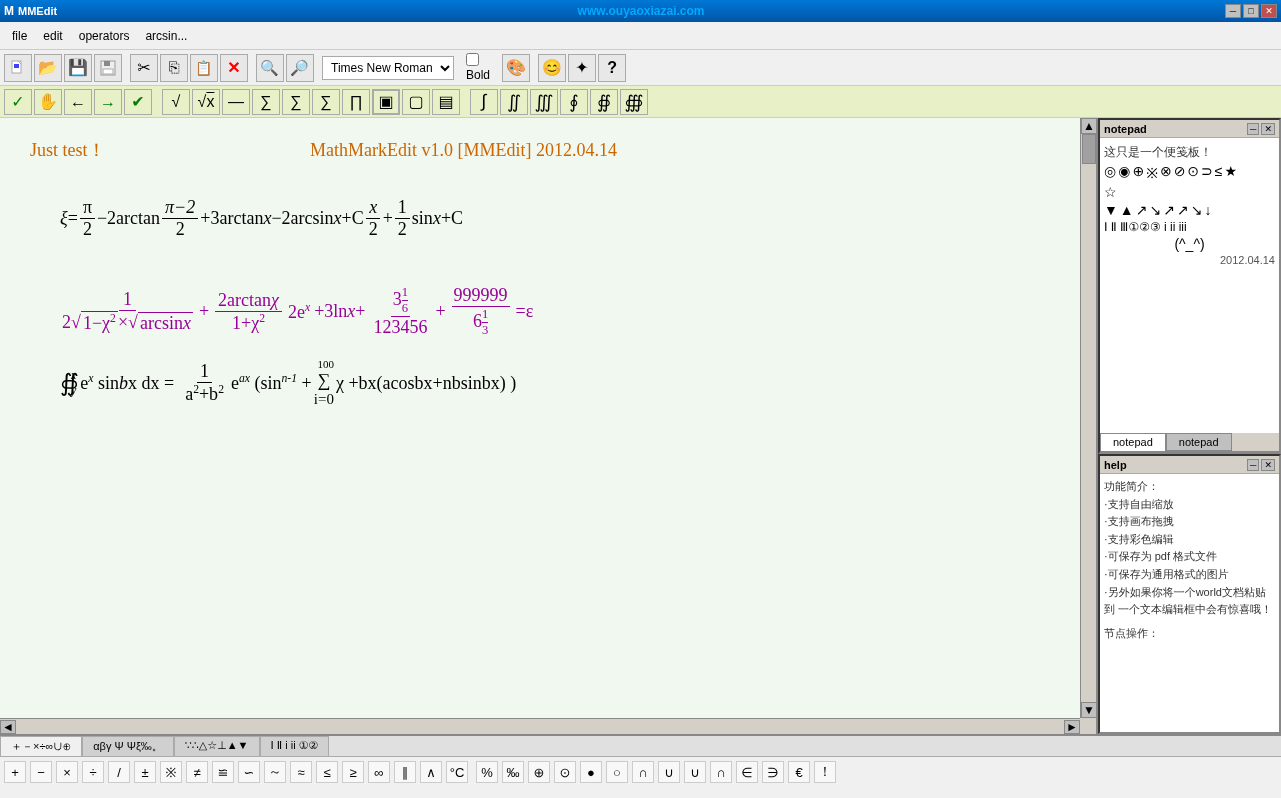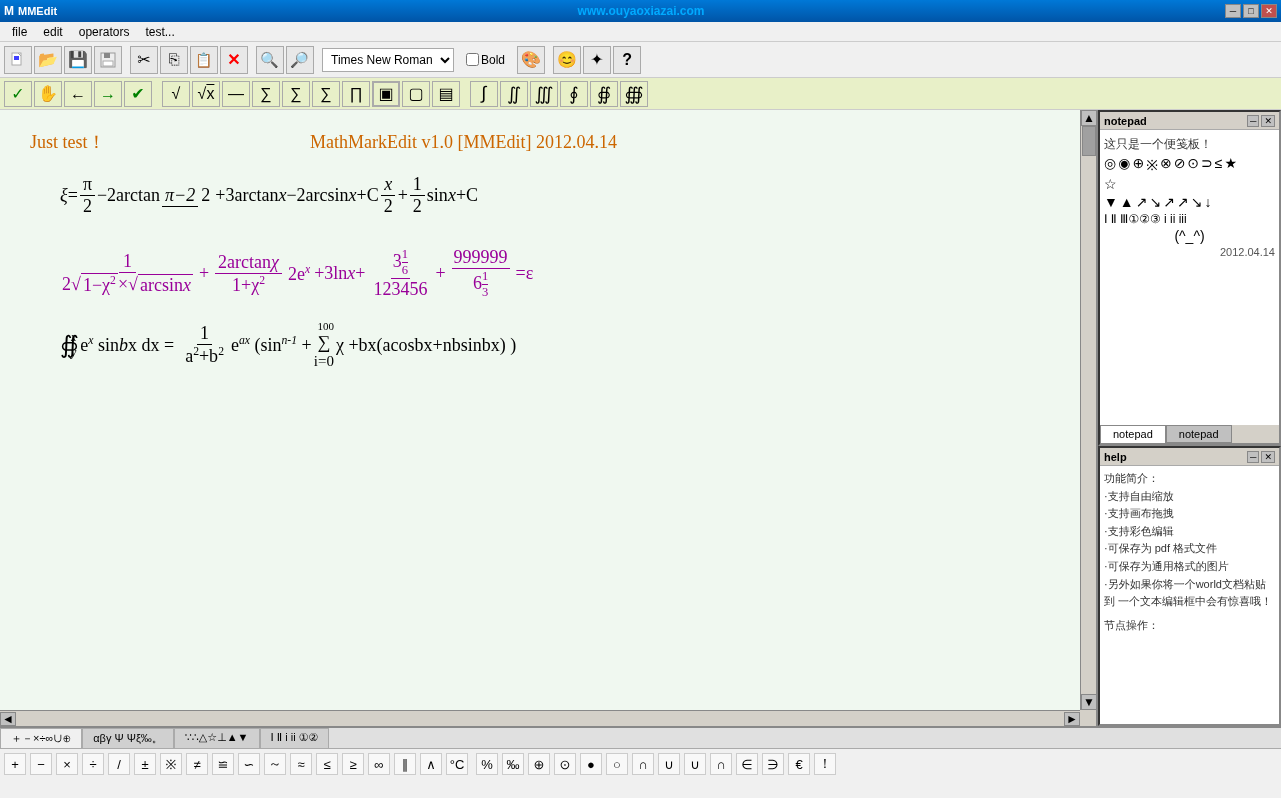--- a/index.html
+++ b/index.html
@@ -23,21 +23,21 @@
       display: flex; align-items: center; justify-content: center;
       cursor: pointer; border: 1px solid #888;
     }
     .title-btn-min { background: #c0c0c0; color: #000; }
     .title-btn-max { background: #c0c0c0; color: #000; }
     .title-btn-close { background: #c0504d; color: white; }
 
     
     #menubar {
       background: #f0f0f0;
-      height: 20px;
+      height: 28px;
       display: flex;
       align-items: center;
       padding: 0 4px;
       border-bottom: 1px solid #ccc;
     }
     .menu-item {
       padding: 2px 8px;
       cursor: pointer;
       font-size: 12px;
     }
@@ -60,21 +60,21 @@
       cursor: pointer; font-size: 14px;
     }
     .tb-sep { width: 4px; }
     .font-select {
       height: 24px;
       font-size: 12px;
       border: 1px solid #aaa;
       padding: 0 4px;
       background: white;
     }
-    .bold-cb { display: flex; align-items: flex-start; gap: 2px; font-size: 12px; padding: 0 4px; }
+    .bold-cb { display: flex; align-items: flex-start; gap: 2px; font-size: 12px; padding: 0 4px; flex-direction: column; }
 
     
     #toolbar2 {
       background: #e8f0c8;
       height: 32px;
       display: flex;
       align-items: center;
       padding: 2px 4px;
       gap: 2px;
       border-bottom: 1px solid #ccc;
@@ -272,21 +272,21 @@
     <div class="title-btn title-btn-min">─</div>
     <div class="title-btn title-btn-max">□</div>
     <div class="title-btn title-btn-close">✕</div>
   </div>
 </div>
 
 <div id="menubar">
   <span class="menu-item">file</span>
   <span class="menu-item">edit</span>
   <span class="menu-item">operators</span>
-  <span class="menu-item">test...</span>
+  <span class="menu-item">arcsin...</span>
 </div>
 
 <div id="toolbar1">
   <div class="tb-btn" title="New">
     <svg width="16" height="16" viewBox="0 0 16 16">
         <rect x="2" y="1" width="9" height="12" fill="white" stroke="#aaa"></rect>
         <polyline points="8,1 11,4" fill="none" stroke="#aaa"></polyline>
         <line x1="4" y1="5" x2="9" y2="5" stroke="blue" stroke-width="1.5"></line>
         <line x1="4" y1="7" x2="9" y2="7" stroke="blue" stroke-width="1.5"></line>
       </svg>
@@ -363,21 +363,21 @@
         </div>
 
         <div class="formula-row" style="margin-top:20px; color:#000;">
           <span style="font-style:italic;">ξ</span>
           <span>=</span>
           <span style="display:inline-flex;flex-direction:column;align-items:center;vertical-align:middle;margin:0 2px;">
             <span style="border-bottom:1px solid #000;padding:0 3px;">π</span>
             <span style="padding:0 3px;">2</span>
           </span>
           <span>−2arctan</span>
-          <span style="display:inline-flex;flex-direction:row;align-items:center;vertical-align:middle;margin:0 2px;text-align:right;">
+          <span style="display:inline-flex;flex-direction:column;align-items:center;vertical-align:middle;margin:15px 2px;text-align:right;">
             <span style="border-bottom:1px solid #000;padding:0 3px;font-style:italic;">π−2</span>
             <span style="padding:0 3px;">2</span>
           </span>
           <span>+3arctan<span style="font-style:italic;">x</span>−2arcsin<span style="font-style:italic;">x</span>+C</span>
           <span style="display:inline-flex;flex-direction:column;align-items:center;vertical-align:middle;margin:0 2px;">
             <span style="border-bottom:1px solid #000;padding:0 3px;font-style:italic;">x</span>
             <span style="padding:0 3px;">2</span>
           </span>
           <span>+</span>
           <span style="display:inline-flex;flex-direction:column;align-items:center;vertical-align:middle;margin:0 2px;">

